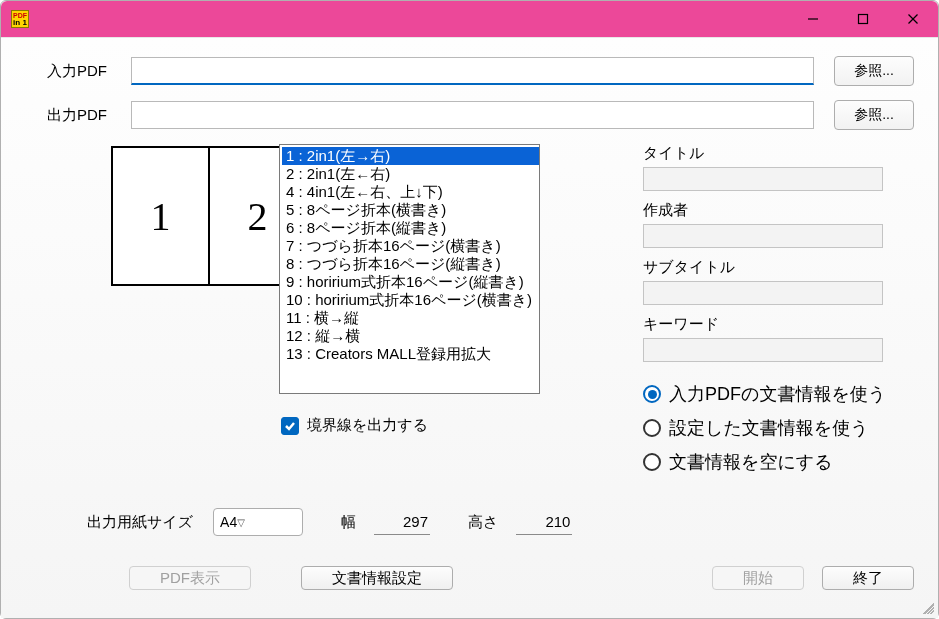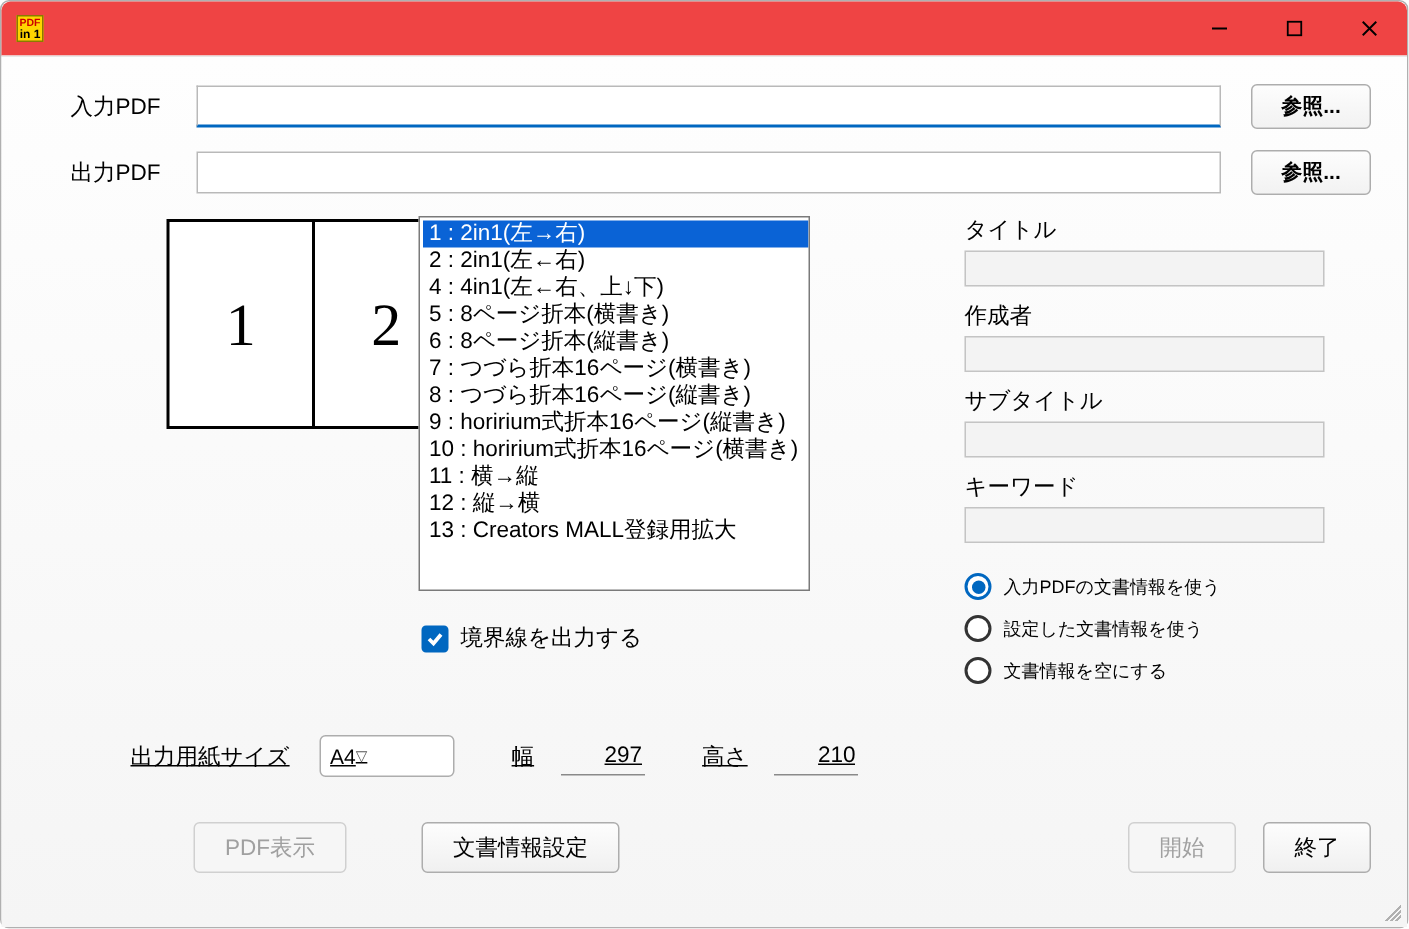--- a/index.html
+++ b/index.html
@@ -20,21 +20,21 @@
     background: #fdfdfd;
     display: flex;
     flex-direction: column;
     border-radius: 6px;
   }
   
   .titlebar {
     height: 36px;
     display: flex;
     align-items: center;
-    background: #ef4444;
+    background: #ec4899;
     border-top-left-radius: 6px;
     border-top-right-radius: 6px;
     text-align: right;
   }
   .app-icon {
     width: 18px;
     height: 18px;
     margin-left: 10px;
     background: #ffd400;
     border: 1px solid #8a7a00;
@@ -96,21 +96,20 @@
   }
   .file-input.focused { border-bottom: 2px solid #0067c0; }
   .browse-btn {
     width: 80px;
     height: 30px;
     border: 1px solid #adadad;
     border-radius: 4px;
     background: linear-gradient(#fdfdfd,#f2f2f2);
     cursor: pointer;
     font-size: 14px;
-    font-weight: bold;
   }
 
   
   .main-grid {
     display: flex;
     gap: 24px;
     margin-top: 6px;
   }
   .col-left { width: 230px; padding-left: 86px; }
   .col-mid  { width: 340px; }
@@ -193,21 +192,21 @@
     padding: 0 4px;
     font-size: 13px;
   }
 
   
   .radio-group { margin-top: 20px; }
   .radio-row {
     display: flex;
     align-items: center;
     gap: 8px;
-    font-size: 12px;
+    font-size: 18px;
     margin-bottom: 10px;
     cursor: pointer;
   }
   .radio {
     width: 18px;
     height: 18px;
     border: 2px solid #333;
     border-radius: 50%;
     display: flex;
     align-items: center;
@@ -222,21 +221,20 @@
     border-radius: 50%;
     background: #0067c0;
   }
 
   
   .bottom-row {
     display: flex;
     align-items: center;
     margin-top: 24px;
     gap: 18px;
-    text-decoration: underline;
   }
   .size-label { font-size: 15px; margin-left: 62px; margin-right: 2px; }
   .combo {
     width: 90px;
     height: 28px;
     border: 1px solid #adadad;
     border-radius: 4px;
     background: #fff;
     padding: 0 6px;
     display: flex;
@@ -258,22 +256,22 @@
   }
 
   
   .action-row {
     display: flex;
     align-items: center;
     margin-top: 30px;
     gap: 18px;
   }
   .btn {
-    height: 34px;
-    padding: 0 20px;
+    height: 24px;
+    padding: 0 30px;
     border: 1px solid #adadad;
     border-radius: 4px;
     background: linear-gradient(#fdfdfd,#f0f0f0);
     font-size: 15px;
     cursor: pointer;
   }
   .btn.disabled {
     color: #a0a0a0;
     cursor: default;
     background: #f6f6f6;

